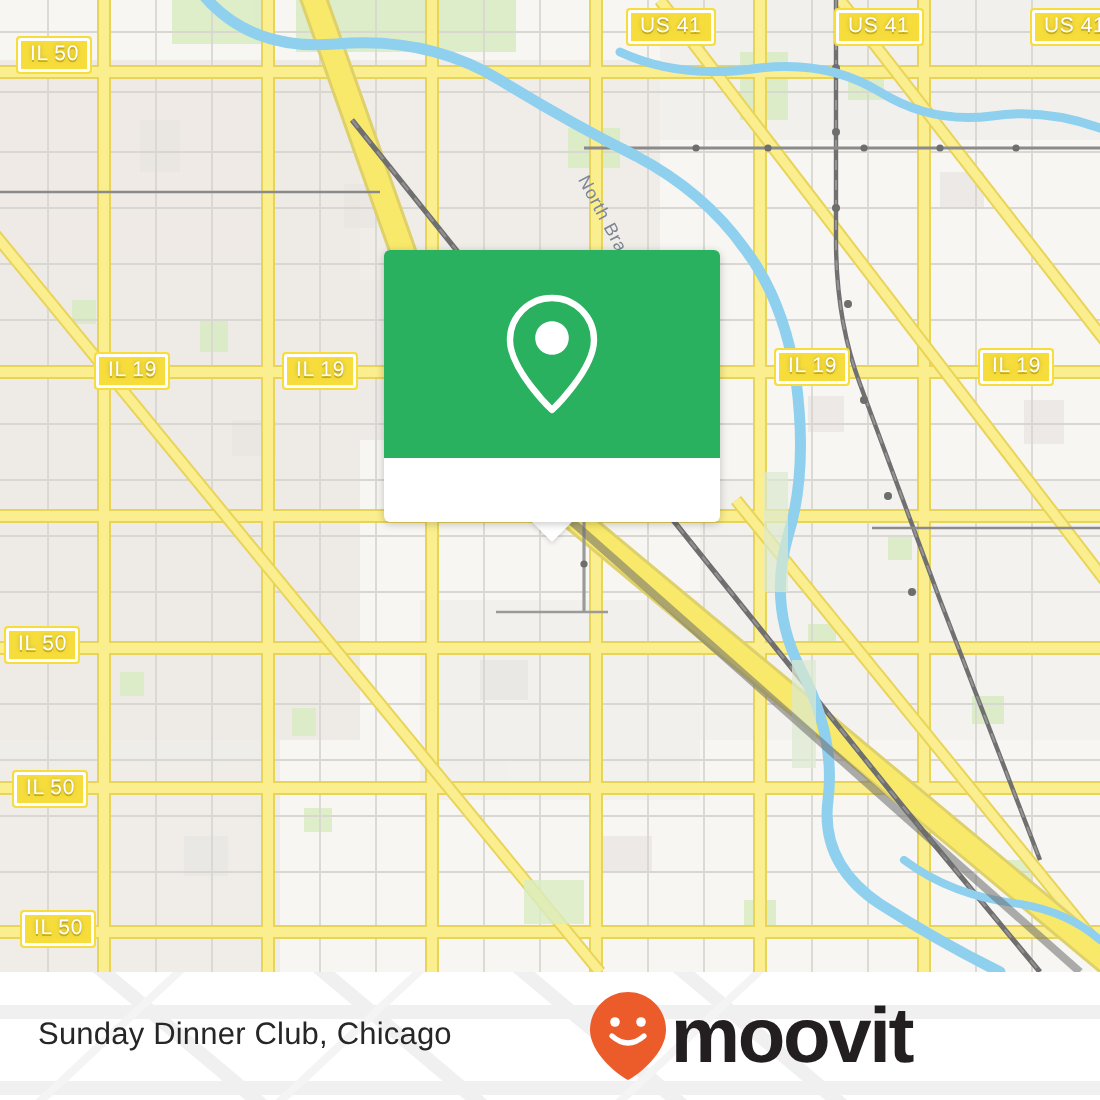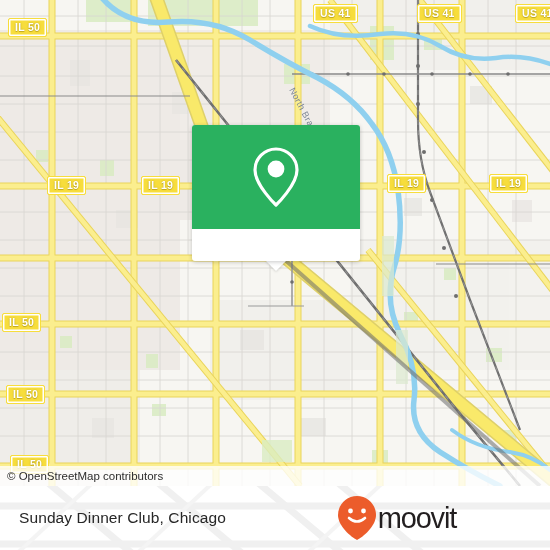--- a/index.html
+++ b/index.html
@@ -33,21 +33,21 @@
   .shield {
     position: absolute;
     box-sizing: border-box;
     background: #f7dd3c;
     border: 1.5px solid #f7dd3c;
     border-radius: 2px;
     box-shadow: inset 0 0 0 1.5px #ffffff;
     color: #ffffff;
     font-family: "Liberation Sans", sans-serif;
     font-size: 10.5px;
-    font-weight: bold;
+    font-weight: normal;
     letter-spacing: 0.3px;
     text-align: center;
     line-height: 16px;
     height: 19px;
     padding: 0 6px;
     text-shadow: 0 0 2px rgba(150,130,0,0.55), 0 1px 0 rgba(120,100,0,0.35);
     white-space: nowrap;
   }
   .shield > span { display: block; }
 
@@ -161,22 +161,22 @@
   }
   #brand {
     display: flex;
     align-items: center;
     padding-right: 16px;
   }
   #brand-pin { display: block; margin-right: 1px; }
   #brand-word {
     color: #231f20;
     font-family: "Liberation Sans", sans-serif;
-    font-size: 29px;
-    font-weight: normal;
+    font-size: 39px;
+    font-weight: bold;
     letter-spacing: -1.2px;
     line-height: 35px;
   }
 </style>
 </head>
 <body>
 
 <div id="screen">
 
   <div id="map-area">
@@ -408,23 +408,20 @@
     <div id="popup-tail"></div>
     <div id="popup-card">
       <div id="popup-green">
         <svg width="52" height="64" viewBox="0 0 52 64">
           <path d="M26 4 C14.4 4 5 13.4 5 25 C5 40 26 60 26 60 C26 60 47 40 47 25 C47 13.4 37.6 4 26 4 Z" fill="none" stroke="#ffffff" stroke-width="3.2" stroke-linejoin="round"></path>
           <circle cx="26" cy="24" r="8.4" fill="#ffffff"></circle>
         </svg>
       </div>
     </div>
 
-    <div id="attribution">
-      <span id="attribution-text">© OpenStreetMap contributors</span>
-    </div>
   </div>
 
   <div id="footer">
     <svg id="footer-watermark" width="550" height="64" viewBox="0 0 550 64">
       <rect x="0" y="0" width="550" height="64" fill="#ffffff"></rect>
       <g stroke="#f0f0f0" stroke-width="7" fill="none">
         <path d="M40 -10 L140 74"></path>
         <path d="M150 -10 L250 74"></path>
         <path d="M250 -10 L350 74"></path>
         <path d="M330 -10 L430 74"></path>

